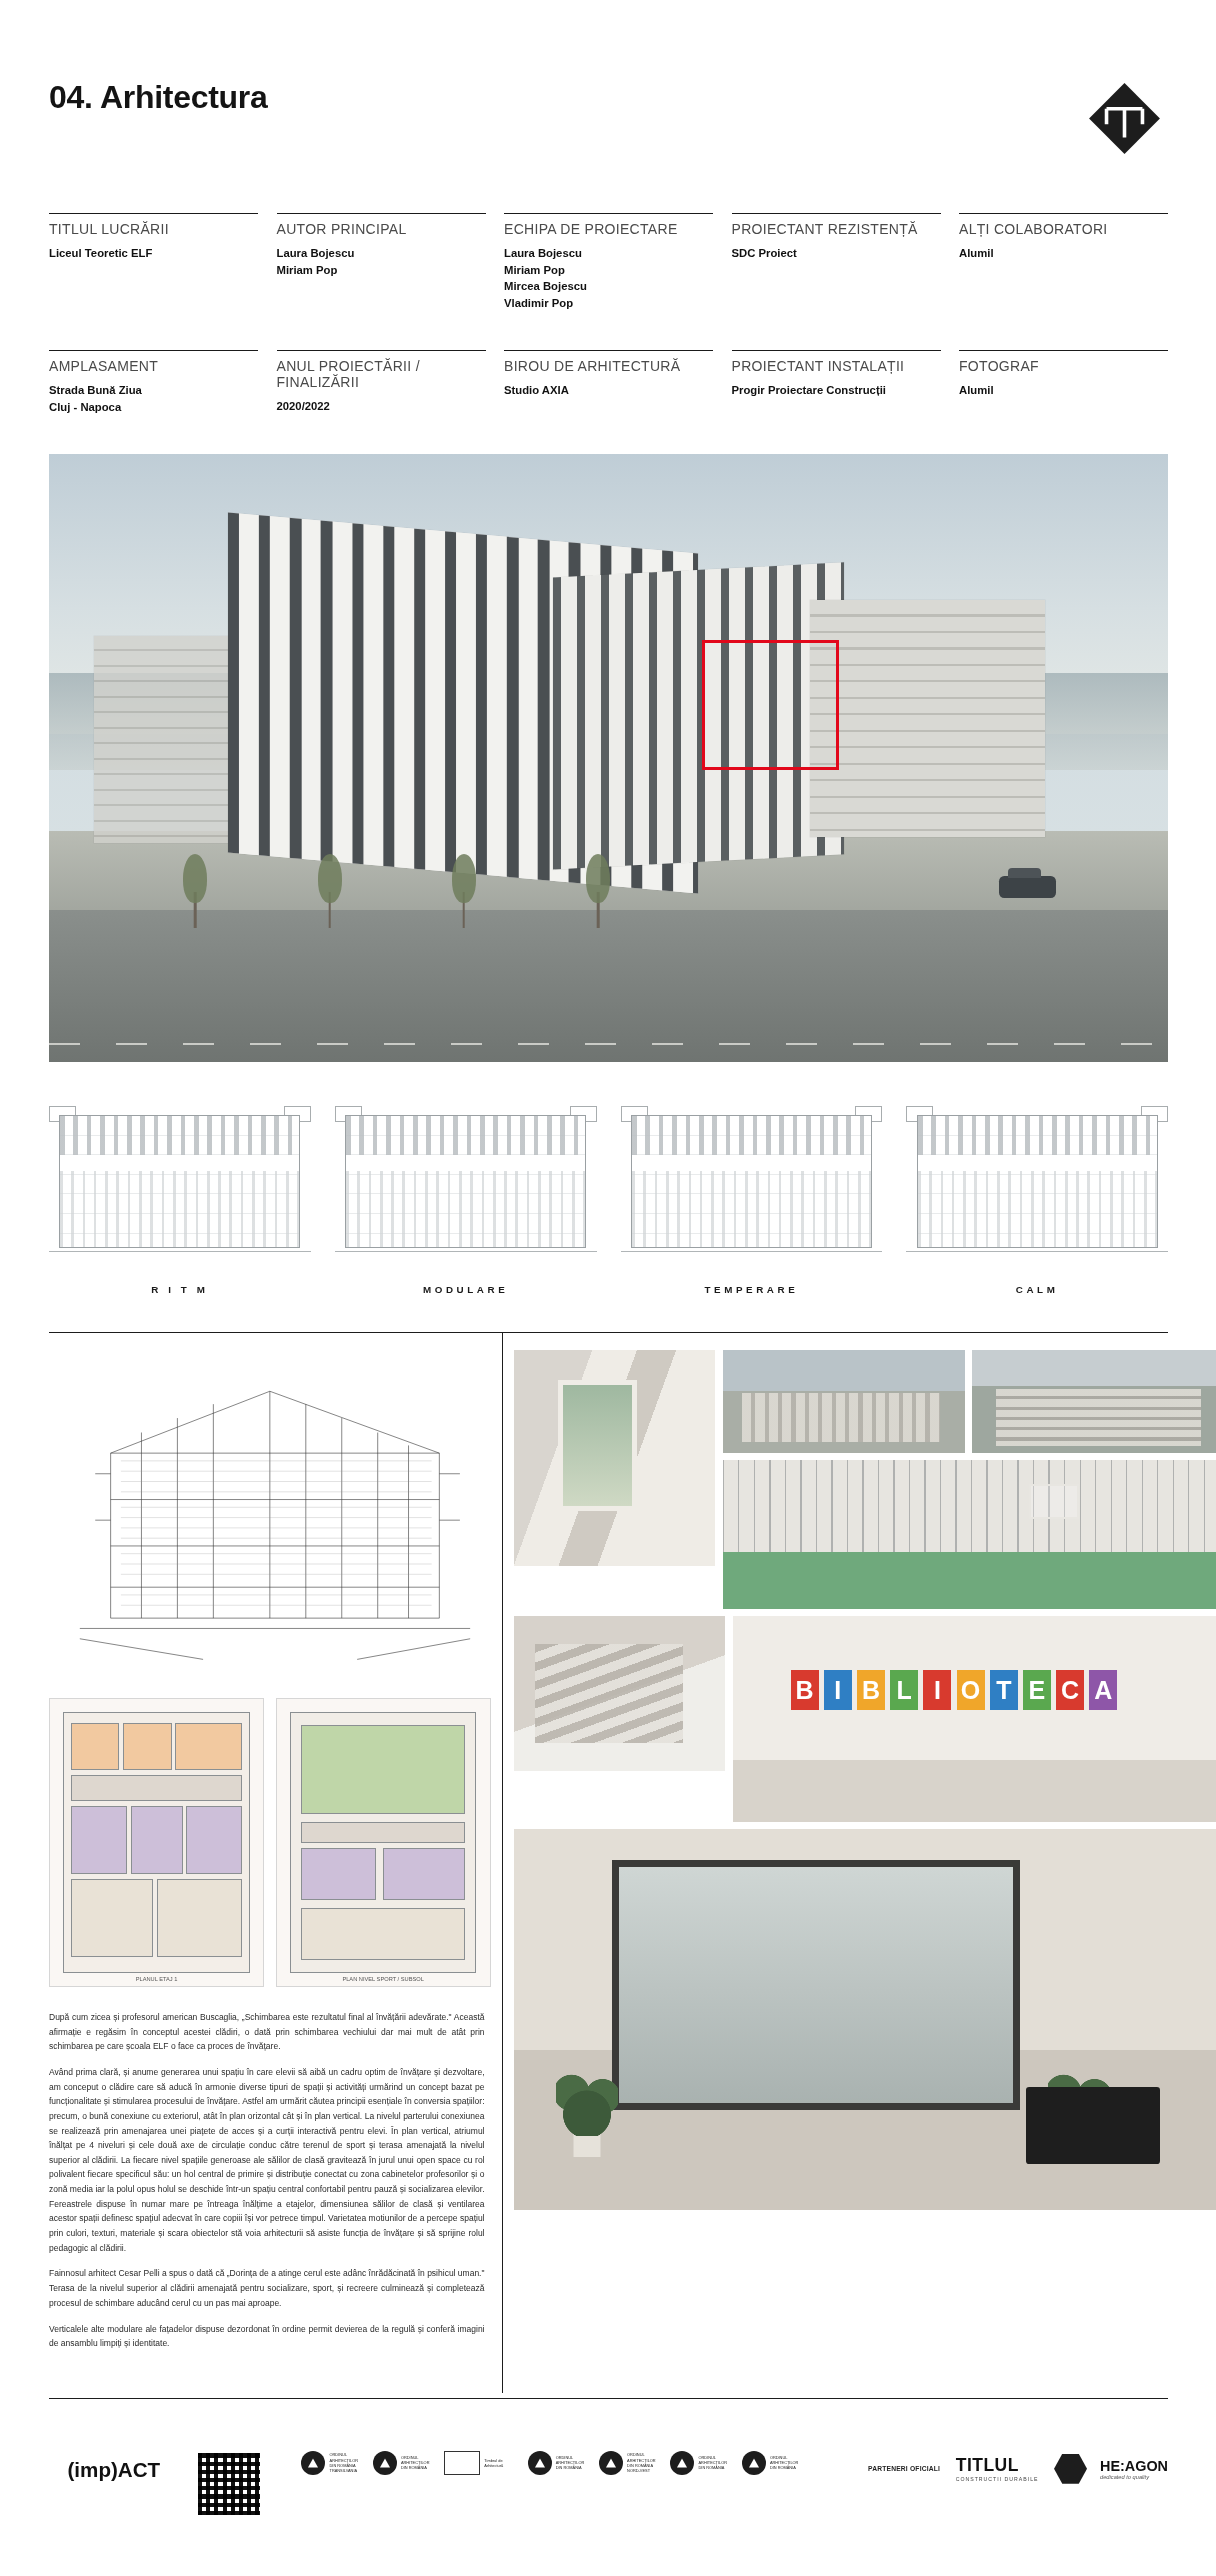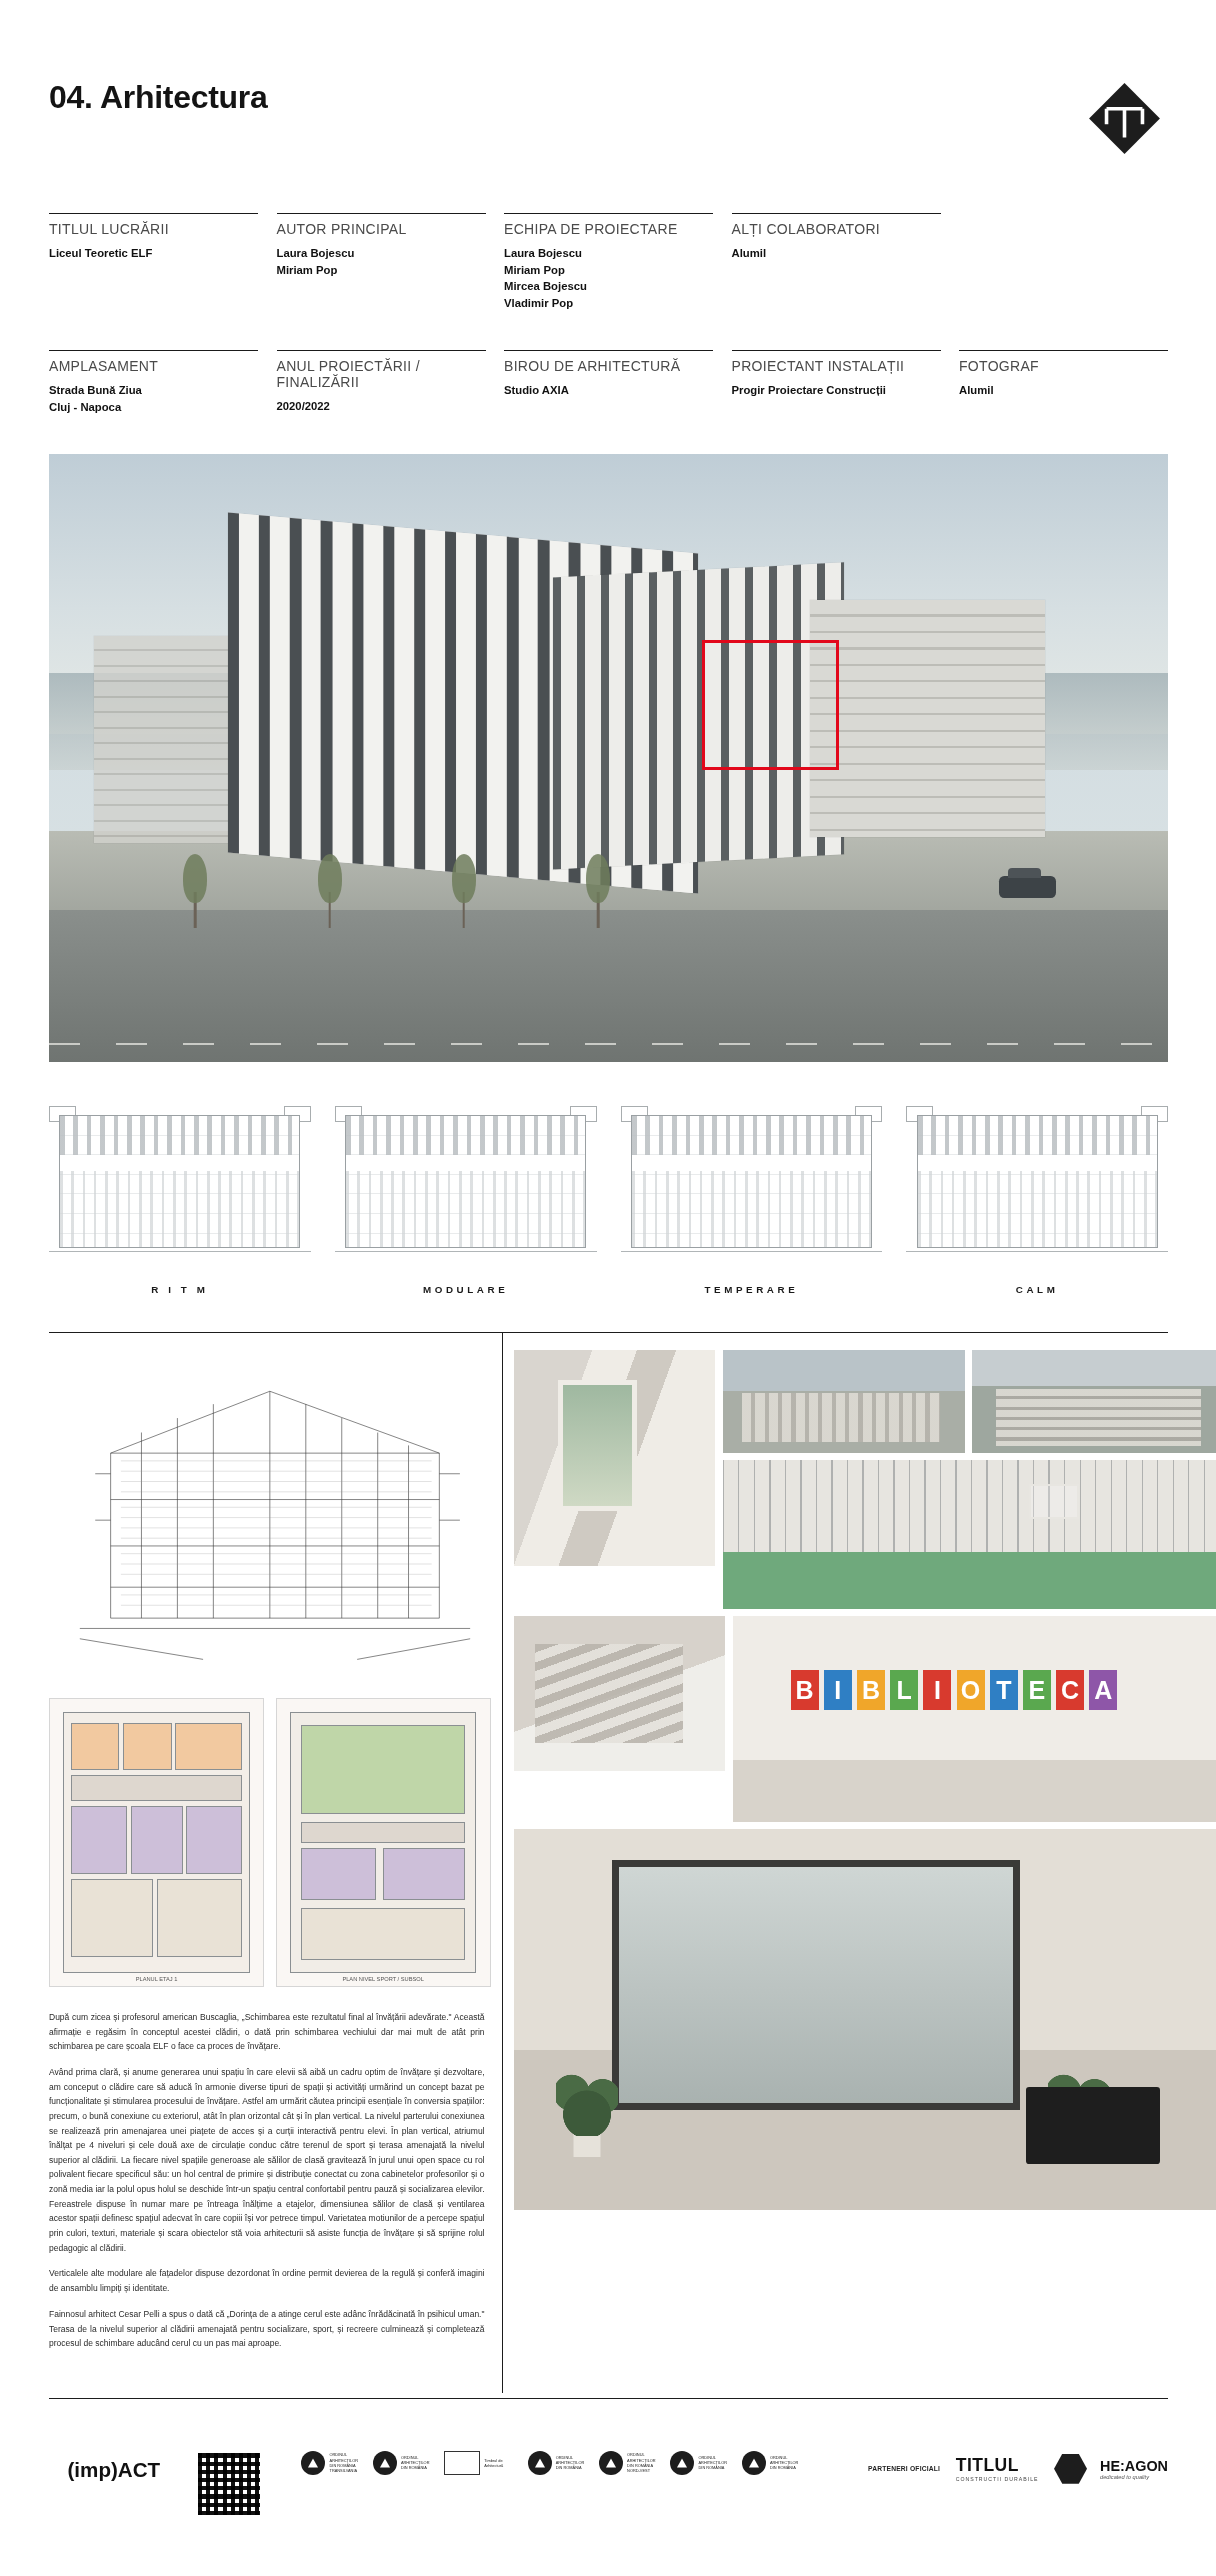--- a/index.html
+++ b/index.html
@@ -428,20 +428,25 @@
         <div class="cred-val" style="white-space:pre-line">Laura Bojescu
 Miriam Pop</div>
       </div>
       <div class="cred-col">
         <div class="cred-rule"></div>
         <div class="cred-label">ECHIPA DE PROIECTARE</div>
         <div class="cred-val" style="white-space:pre-line">Laura Bojescu
 Miriam Pop
 Mircea Bojescu
 Vladimir Pop</div>
+      </div>
+      <div class="cred-col">
+        <div class="cred-rule"></div>
+        <div class="cred-label">PROIECTANT REZISTENȚĂ</div>
+        <div class="cred-val" style="white-space:pre-line">SDC Proiect</div>
       </div>
       <div class="cred-col">
         <div class="cred-rule"></div>
         <div class="cred-label">ALȚI COLABORATORI</div>
         <div class="cred-val" style="white-space:pre-line">Alumil</div>
       </div>
     </div>
 
     <div class="credits second">
       <div class="cred-col">
@@ -576,22 +581,22 @@
               <div class="r" style="left:50%;top:52%;width:44%;height:20%;background:#cdbfd9"></div>
               <div class="r" style="left:6%;top:75%;width:88%;height:20%;background:#e9e2d6"></div>
             </div>
             <div class="plan-cap">PLAN NIVEL SPORT / SUBSOL</div>
           </div>
         </div>
 
         <div class="bodytext">
           <p>După cum zicea și profesorul american Buscaglia, „Schimbarea este rezultatul final al învățării adevărate." Această afirmație e regăsim în conceptul acestei clădiri, o dată prin schimbarea vechiului dar mai mult de atât prin schimbarea pe care școala ELF o face ca proces de învățare.</p>
           <p>Având prima clară, și anume generarea unui spațiu în care elevii să aibă un cadru optim de învățare și dezvoltare, am conceput o clădire care să aducă în armonie diverse tipuri de spații și activități urmărind un concept bazat pe funcționalitate și stimularea procesului de învățare. Astfel am urmărit căutea principii esențiale în conversia spațiilor: precum, o bună conexiune cu exteriorul, atât în plan orizontal cât și în plan vertical. La nivelul parterului conexiunea se realizează prin amenajarea unei piațete de acces și a curții interactivă pentru elevi. În plan vertical, atriumul înălțat pe 4 niveluri și cele două axe de circulație conduc către terenul de sport și terasa amenajată la nivelul superior al clădirii. La fiecare nivel spațiile generoase ale sălilor de clasă gravitează în jurul unui open space cu rol polivalent fiecare specificul său: un hol central de primire și distribuție conectat cu zona cabinetelor profesorilor și o zonă media iar la polul opus holul se deschide într-un spațiu central confortabil pentru pauză și socializarea elevilor. Fereastrele dispuse în numar mare pe întreaga înălțime a etajelor, dimensiunea sălilor de clasă și ventilarea acestor spații definesc spațiul adecvat în care copiii își vor petrece timpul. Varietatea motiunilor de a percepe spațiul prin culori, texturi, materiale și scara obiectelor stă voia arhitecturii să asiste funcția de învățare și să sprijine rolul pedagogic al clădirii.</p>
+          <p>Fainnosul arhitect Cesar Pelli a spus o dată că „Dorința de a atinge cerul este adânc înrădăcinată în psihicul uman." Terasa de la nivelul superior al clădirii amenajată pentru socializare, sport, și recreere culminează și completează procesul de schimbare aducând cerul cu un pas mai aproape.</p>
           <p>Verticalele alte modulare ale fațadelor dispuse dezordonat în ordine permit devierea de la regulă și conferă imagini de ansamblu limpiți și identitate.</p>
-          <p>Fainnosul arhitect Cesar Pelli a spus o dată că „Dorința de a atinge cerul este adânc înrădăcinată în psihicul uman." Terasa de la nivelul superior al clădirii amenajată pentru socializare, sport, și recreere culminează și completează procesul de schimbare aducând cerul cu un pas mai aproape.</p>
         </div>
       </div>
 
       <div style="background:#1d1d1d;width:0.5px"></div>
 
       <div class="col-right">
         <div class="collage">
 
           <div class="row">
             <div class="ph ph-corridor"></div>

